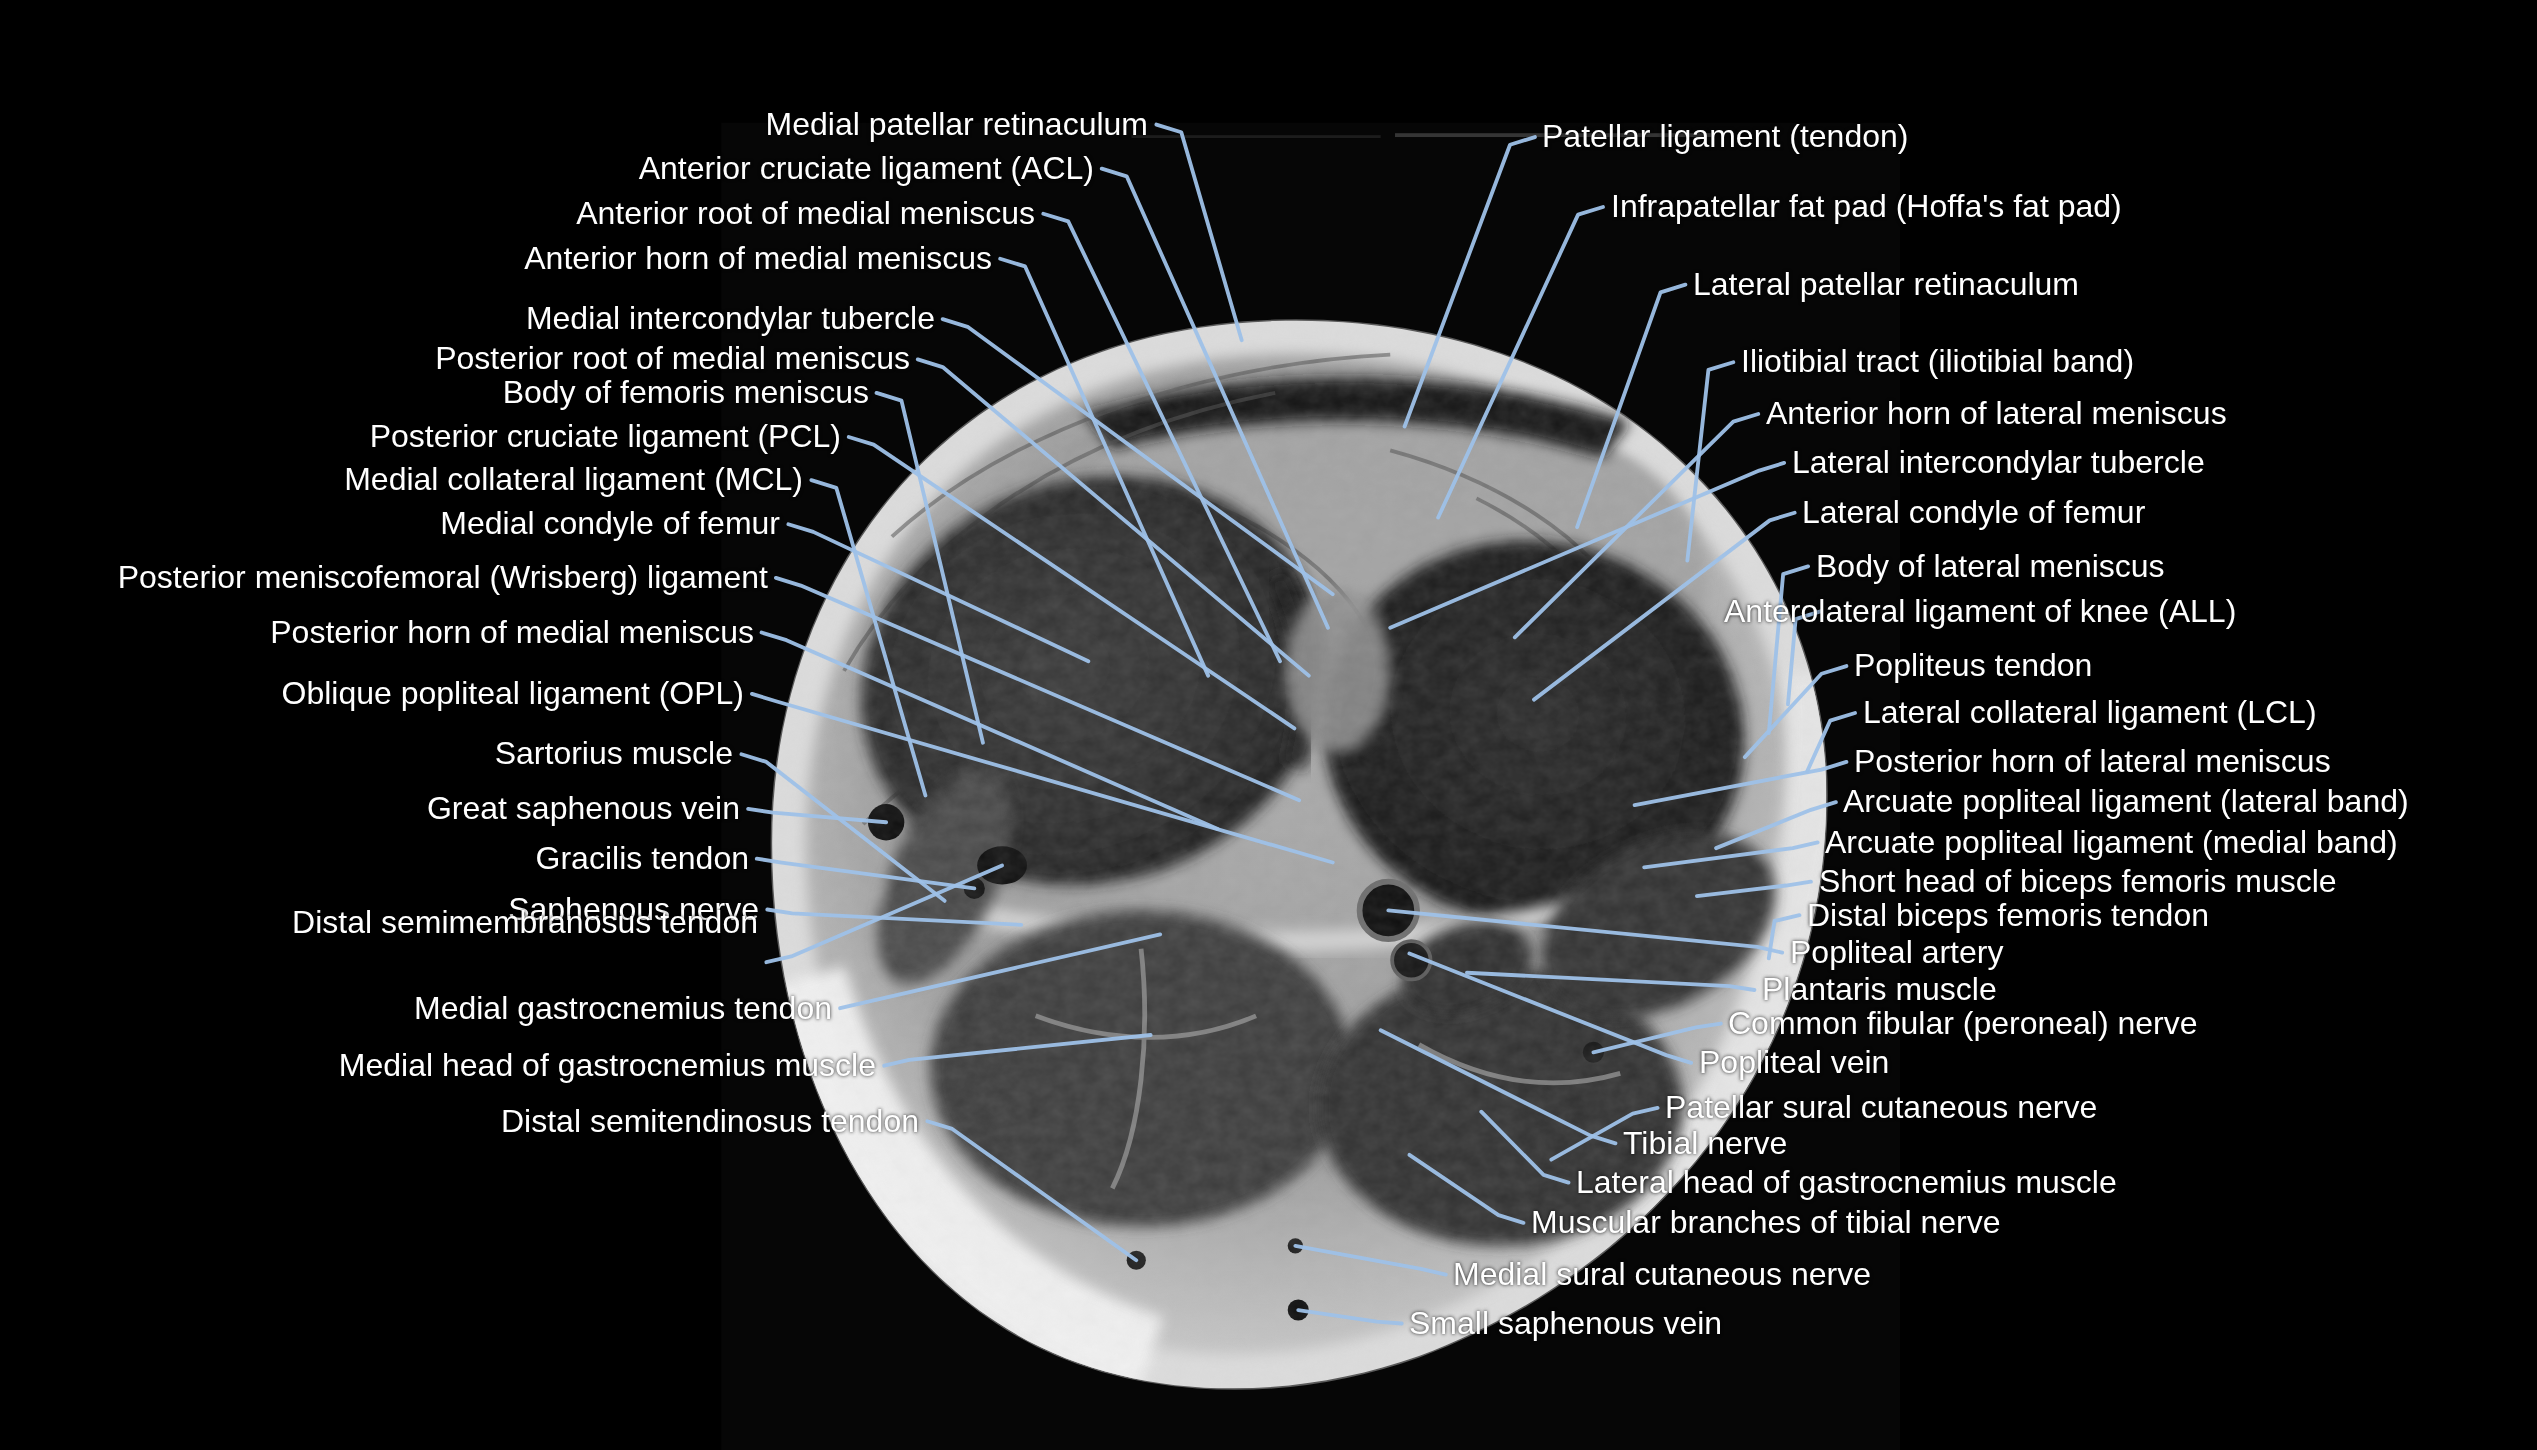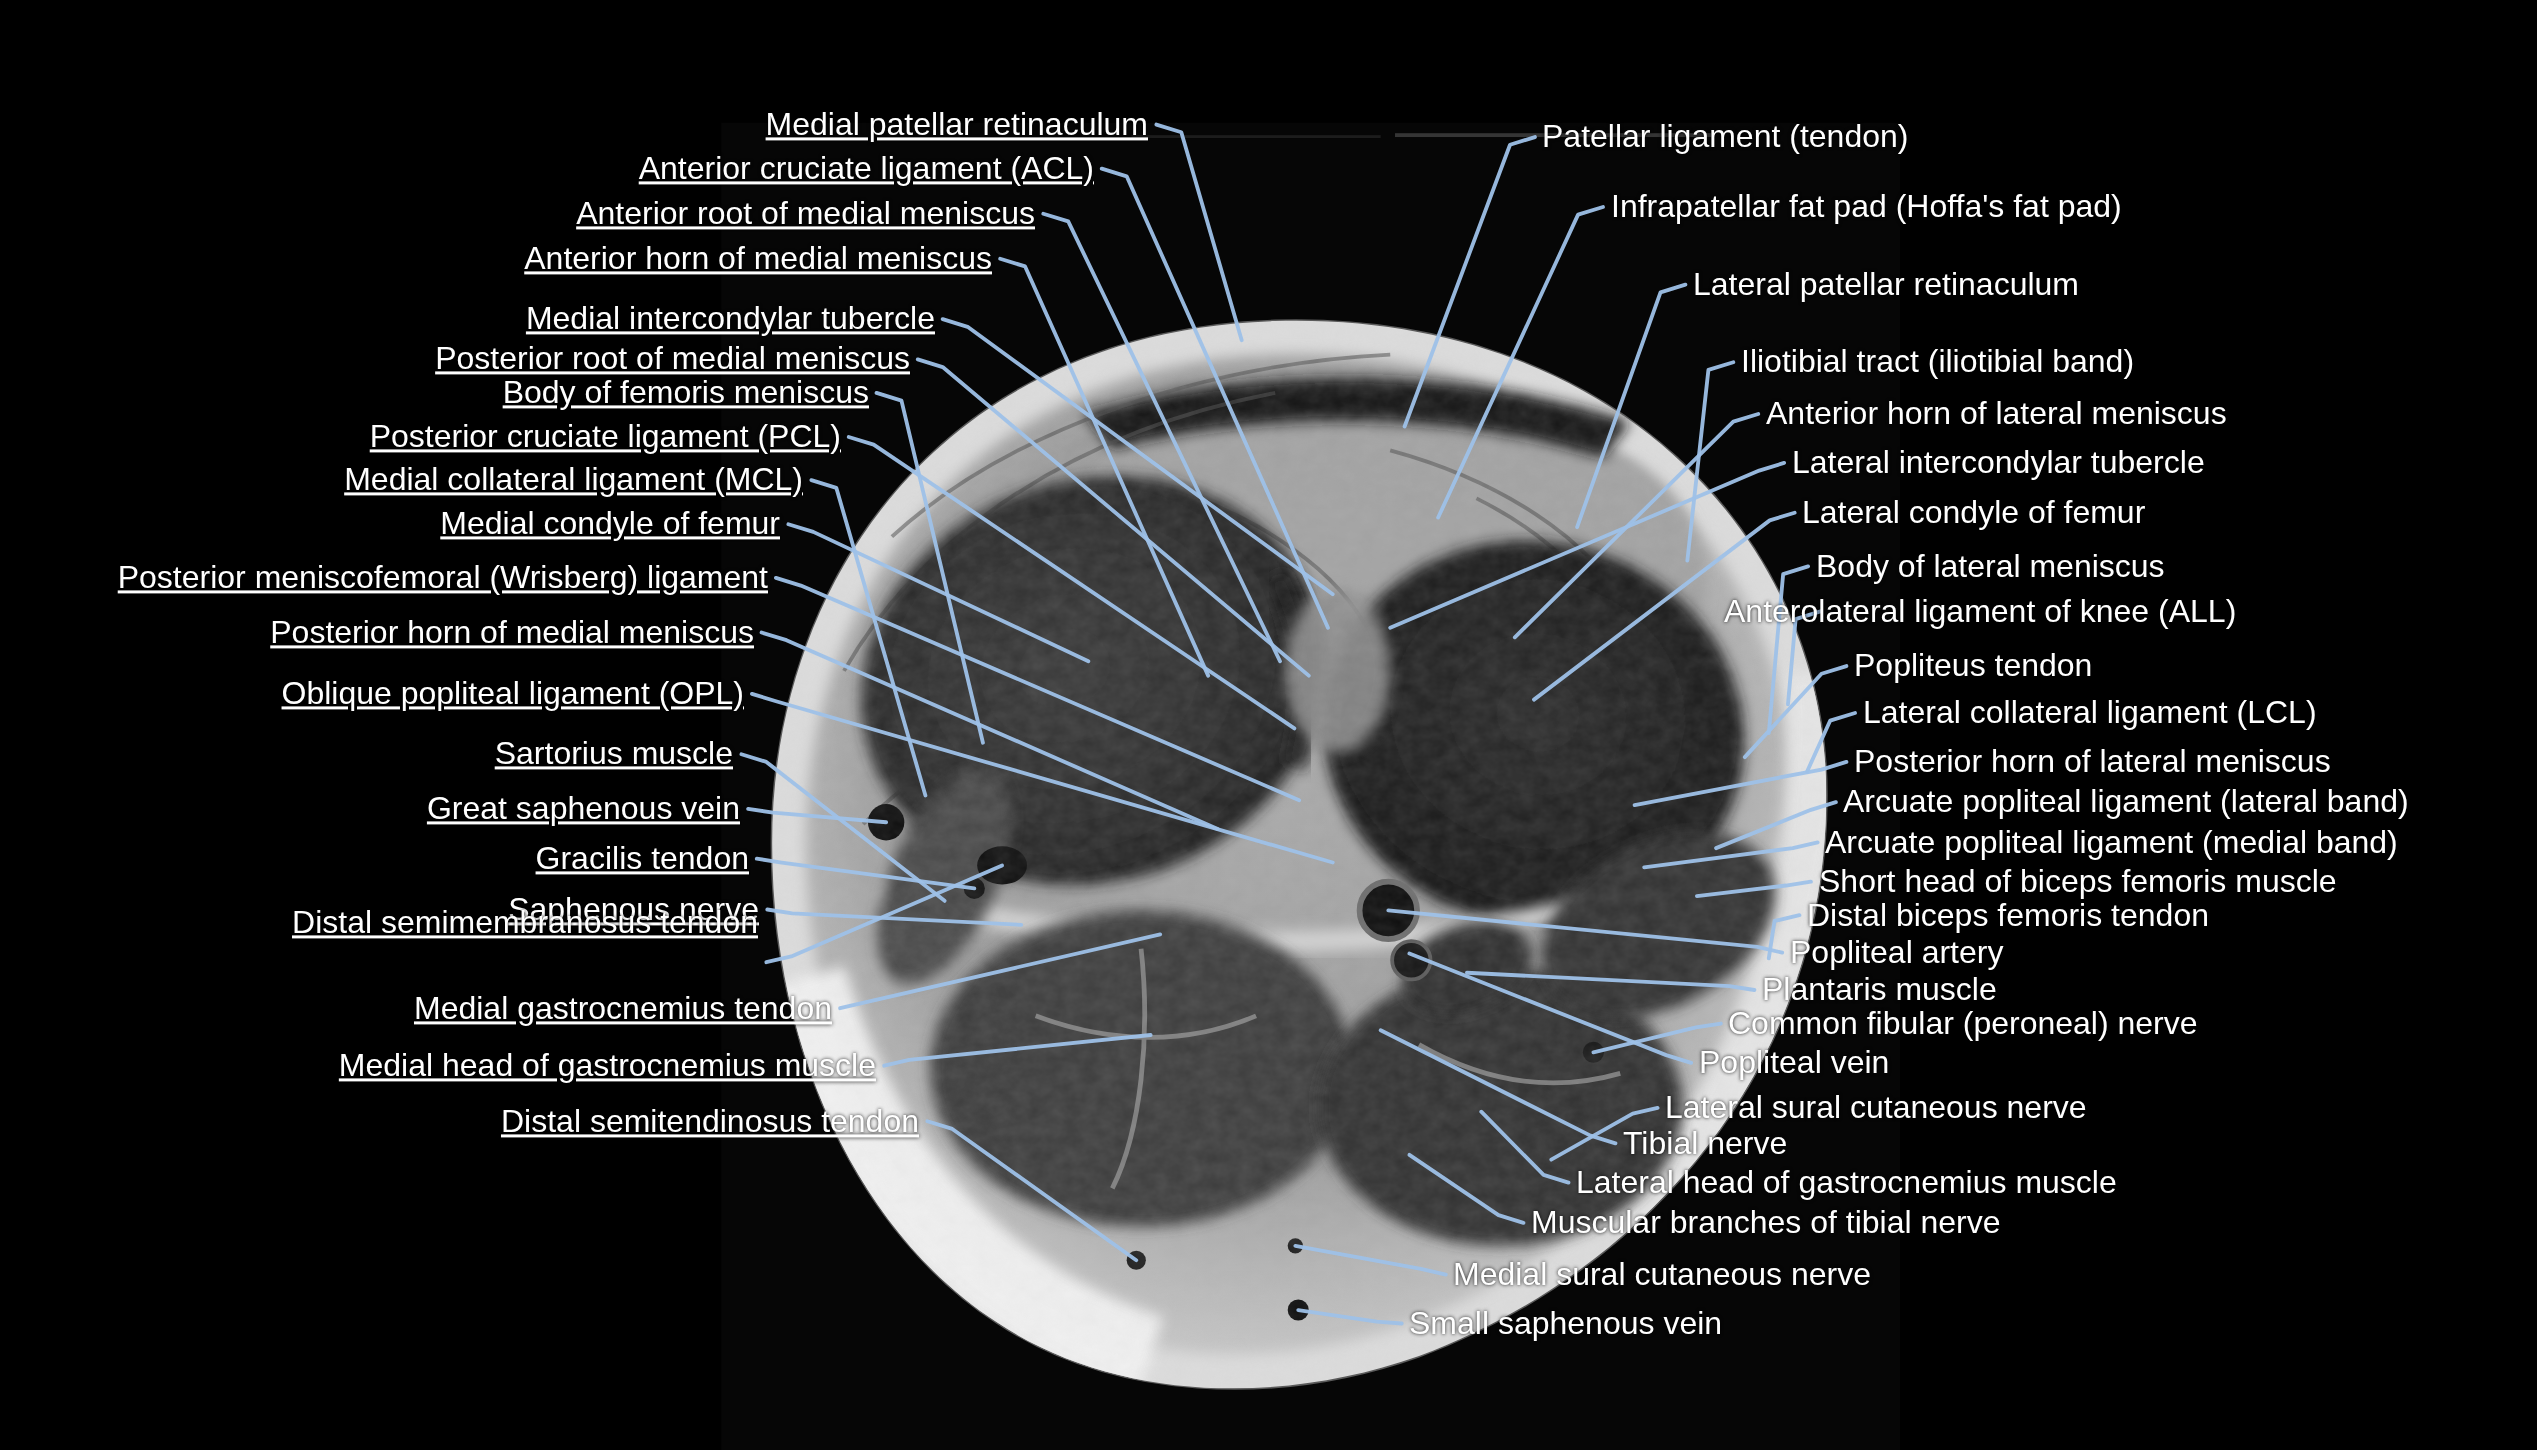--- a/index.html
+++ b/index.html
@@ -5,21 +5,21 @@
   html,body{margin:0;padding:0;background:#000;}
   .stage{
     position:relative;width:2538px;height:1450px;overflow:hidden;
     background:#000;font-family:"Liberation Sans",sans-serif;
   }
   .art{position:absolute;left:0;top:0;width:2538px;height:1450px;display:block;}
   .lbl{
     position:absolute;color:#ffffff;font-size:32px;line-height:1.1;
     white-space:nowrap;text-shadow:0 0 3.8px rgba(0,0,0,.9);
   }
-  .lbl.left{transform:translate(-100%,-50%);text-align:right;text-decoration:underline;}
+  .lbl.left{transform:translate(-100%,-50%);text-align:right;}
   .lbl.right{transform:translate(0,-50%);text-align:left;}
   .leader{stroke:#9ec1e8;stroke-width:4;fill:none;stroke-linecap:round;stroke-linejoin:round;opacity:.95;}
 </style>
 </head>
 <body>
 
 <div class="stage">
 
   <svg class="art" viewBox="0 0 2647 1513" aria-hidden="true">
     <defs>
@@ -198,21 +198,21 @@
   <div class="lbl right" style="left:1863px;top:713px">Lateral collateral ligament (LCL)</div>
   <div class="lbl right" style="left:1854px;top:762px">Posterior horn of lateral meniscus</div>
   <div class="lbl right" style="left:1843px;top:802px">Arcuate popliteal ligament (lateral band)</div>
   <div class="lbl right" style="left:1819px;top:882px">Short head of biceps femoris muscle</div>
   <div class="lbl right" style="left:1825px;top:843px">Arcuate popliteal ligament (medial band)</div>
   <div class="lbl right" style="left:1807px;top:916px">Distal biceps femoris tendon</div>
   <div class="lbl right" style="left:1790px;top:953px">Popliteal artery</div>
   <div class="lbl right" style="left:1762px;top:990px">Plantaris muscle</div>
   <div class="lbl right" style="left:1728px;top:1024px">Common fibular (peroneal) nerve</div>
   <div class="lbl right" style="left:1699px;top:1063px">Popliteal vein</div>
-  <div class="lbl right" style="left:1665px;top:1108px">Lateral sural cutaneous nerve</div>
+  <div class="lbl right" style="left:1665px;top:1108px">Patellar sural cutaneous nerve</div>
   <div class="lbl right" style="left:1623px;top:1144px">Tibial nerve</div>
   <div class="lbl right" style="left:1531px;top:1223px">Muscular branches of tibial nerve</div>
   <div class="lbl right" style="left:1576px;top:1183px">Lateral head of gastrocnemius muscle</div>
   <div class="lbl right" style="left:1453px;top:1275px">Medial sural cutaneous nerve</div>
   <div class="lbl right" style="left:1409px;top:1324px">Small saphenous vein</div>
 
 </div>
 
 
 </body></html>

